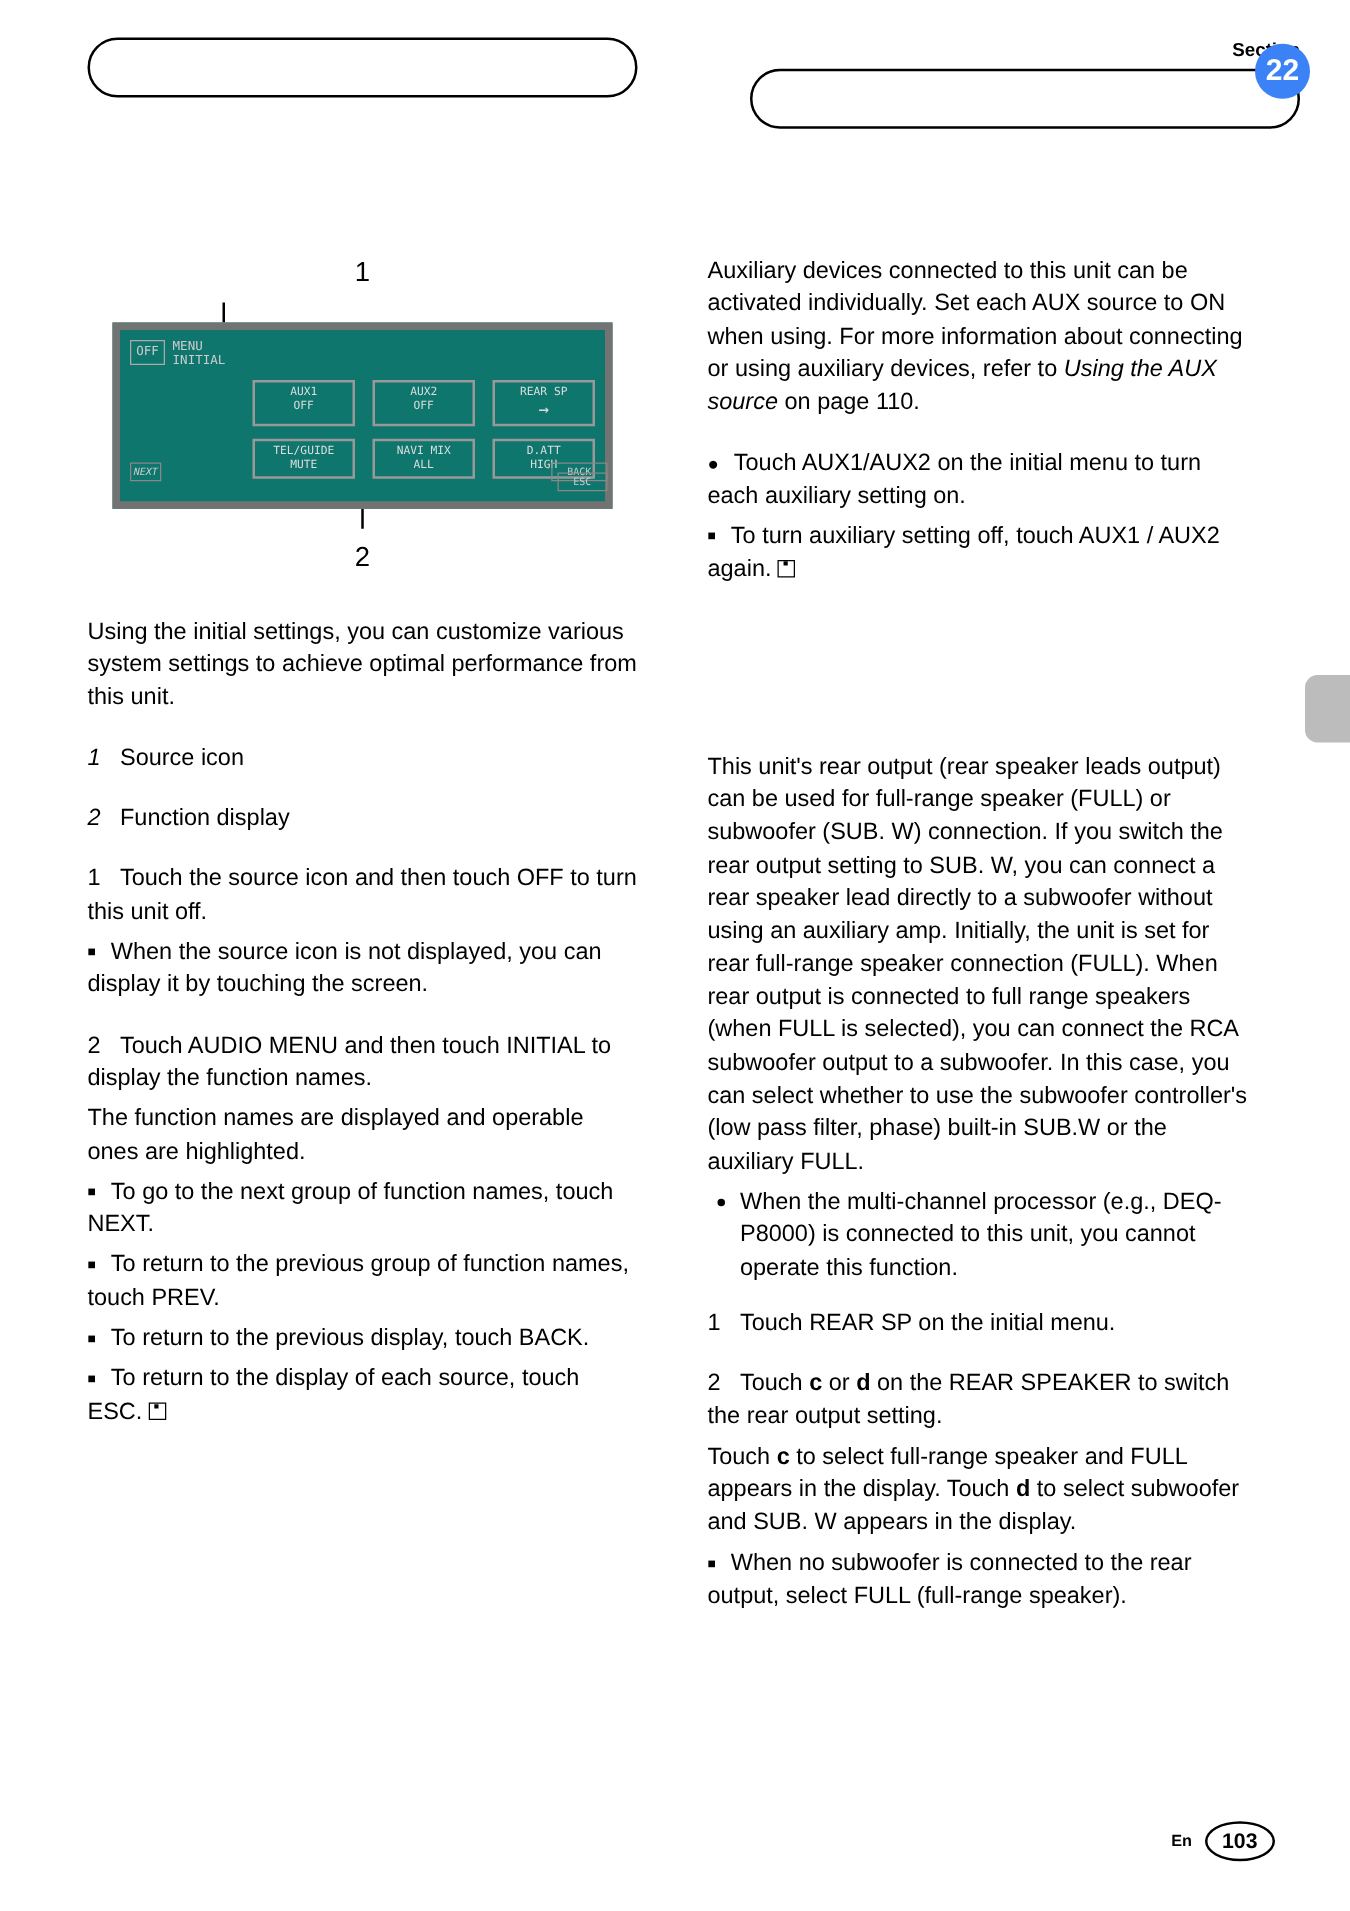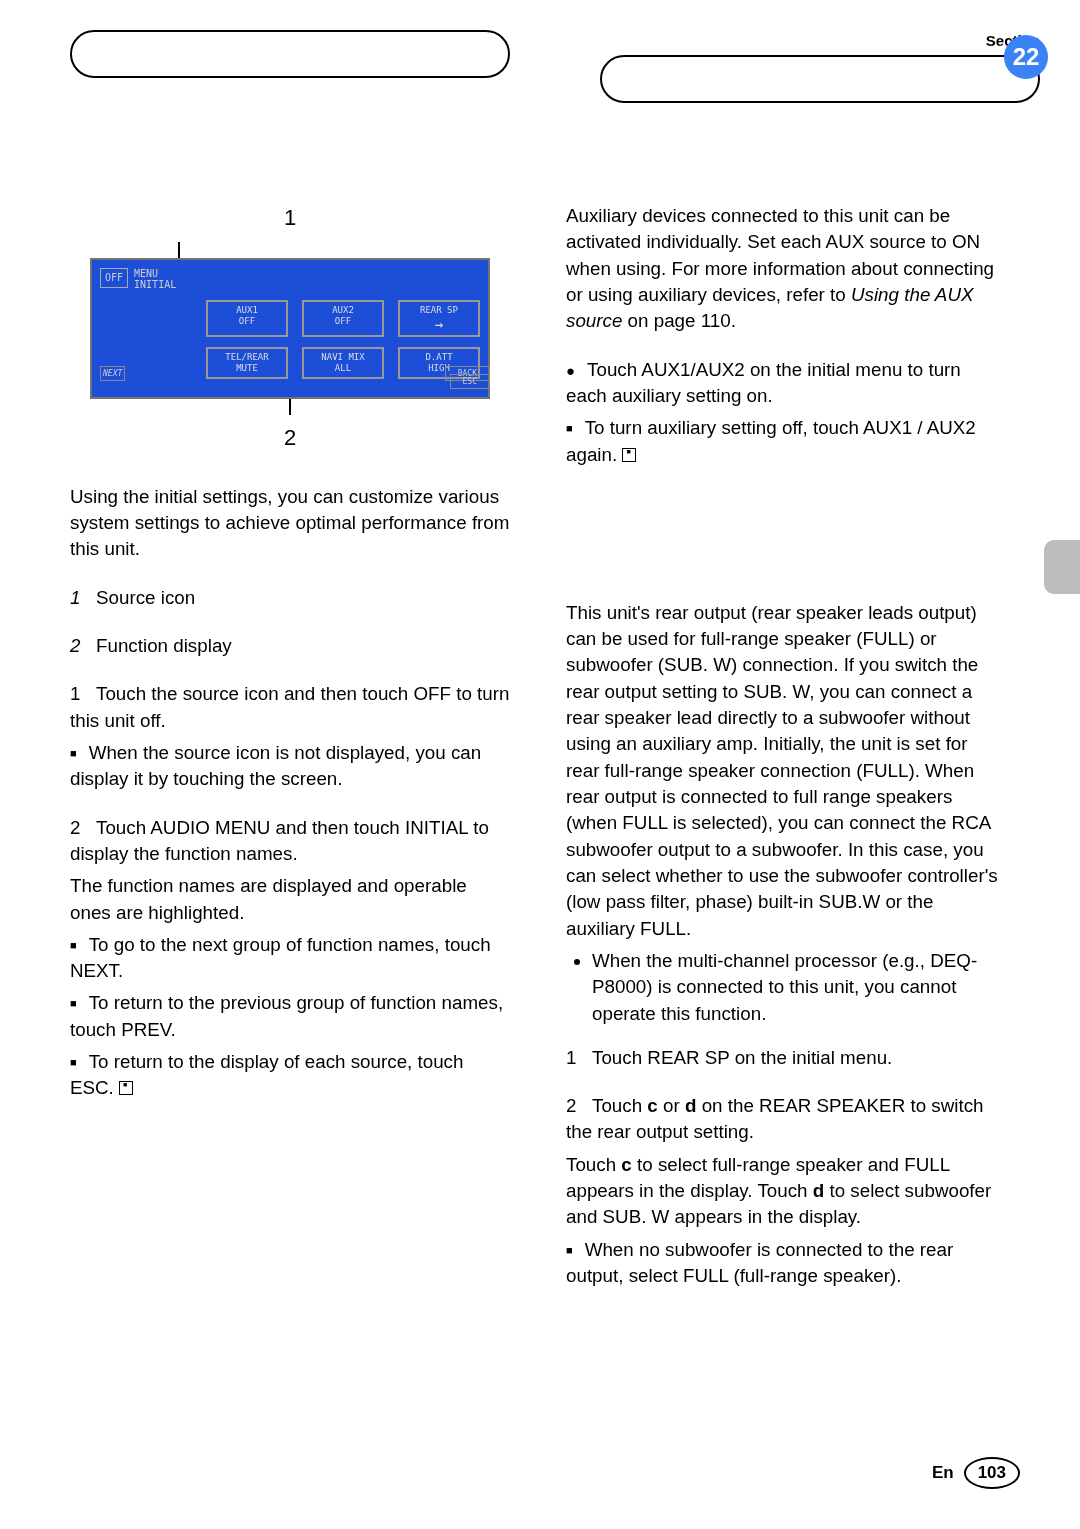--- a/index.html
+++ b/index.html
@@ -56,22 +56,22 @@
       gap: 56px;
     }
     .col { width: 440px; }
     .ui-figure {
       width: 400px;
       margin: 0 auto 30px;
     }
     .label-1 { text-align: center; margin-bottom: 8px; font-size: 22px; }
     .label-2 { text-align: center; margin-top: 8px; font-size: 22px; }
     .screen {
-      background: #1d4ed8;
-      border: 2px solid #737373;
+      background: #0f766e;
+      border: 6px solid #737373;
       padding: 8px;
       position: relative;
     }
     .screen-top {
       display: flex;
       align-items: flex-start;
       gap: 6px;
       margin-bottom: 10px;
     }
     .off-btn {
@@ -172,21 +172,21 @@
     }
     .disc-list { list-style: disc; padding-left: 26px; margin-bottom: 18px; }
     .footer {
       position: absolute;
       bottom: 40px;
       right: 60px;
       display: flex;
       align-items: center;
       gap: 10px;
     }
-    .en-label { font-size: 17px; font-weight: bold; }
+    .en-label { font-size: 13px; font-weight: bold; }
     .page-oval {
       border: 2px solid #000;
       border-radius: 50%;
       padding: 2px 12px;
       font-weight: bold;
       font-size: 17px;
     }
     .side-tab {
       position: absolute;
       right: 0;
@@ -226,21 +226,21 @@
             <div class="menu-lbl">MENU</div>
             <div class="menu-lbl">INITIAL</div>
           </div>
         </div>
         <div class="screen-row">
           <div class="screen-cell"><span>AUX1</span><br><span>OFF</span></div>
           <div class="screen-cell"><span>AUX2</span><br><span>OFF</span></div>
           <div class="screen-cell"><span>REAR SP</span><br><span class="arrow-cell"></span></div>
         </div>
         <div class="screen-row">
-          <div class="screen-cell"><span>TEL/REAR</span><br><span>MUTE</span></div>
+          <div class="screen-cell"><span>TEL/GUIDE</span><br><span>MUTE</span></div>
           <div class="screen-cell"><span>NAVI MIX</span><br><span>ALL</span></div>
           <div class="screen-cell"><span>D.ATT</span><br><span>HIGH</span></div>
         </div>
         <div class="next-btn">NEXT</div>
         <div class="side-btn back-side">BACK</div>
         <div class="side-btn esc-side">ESC</div>
       </div>
       <div class="pointer-line-2"></div>
       <div class="label-2">2</div>
     </div>
@@ -258,20 +258,21 @@
     <div class="para-block">
       <p><span class="list-num">1</span><span>Touch the source icon and then touch OFF to turn this unit off.</span></p>
       <p class="bullet-sm">When the source icon is not displayed, you can display it by touching the screen.</p>
     </div>
 
     <div class="para-block">
       <p><span class="list-num">2</span><span>Touch AUDIO MENU and then touch INITIAL to display the function names.</span></p>
       <p>The function names are displayed and operable ones are highlighted.</p>
       <p class="bullet-sm">To go to the next group of function names, touch NEXT.</p>
       <p class="bullet-sm">To return to the previous group of function names, touch PREV.</p>
+      <p class="bullet-sm">To return to the previous display, touch BACK.</p>
       <p class="bullet-sm"><span>To return to the display of each source, touch ESC.</span> <span class="end-box"></span></p>
     </div>
 
   </div>
 
   <div class="col">
 
     <p class="para-block">
       <span>Auxiliary devices connected to this unit can be activated individually. Set each AUX source to ON when using. For more information about connecting or using auxiliary devices, refer to </span><span class="italic">Using the AUX source</span><span> on page 110.</span>
     </p>

